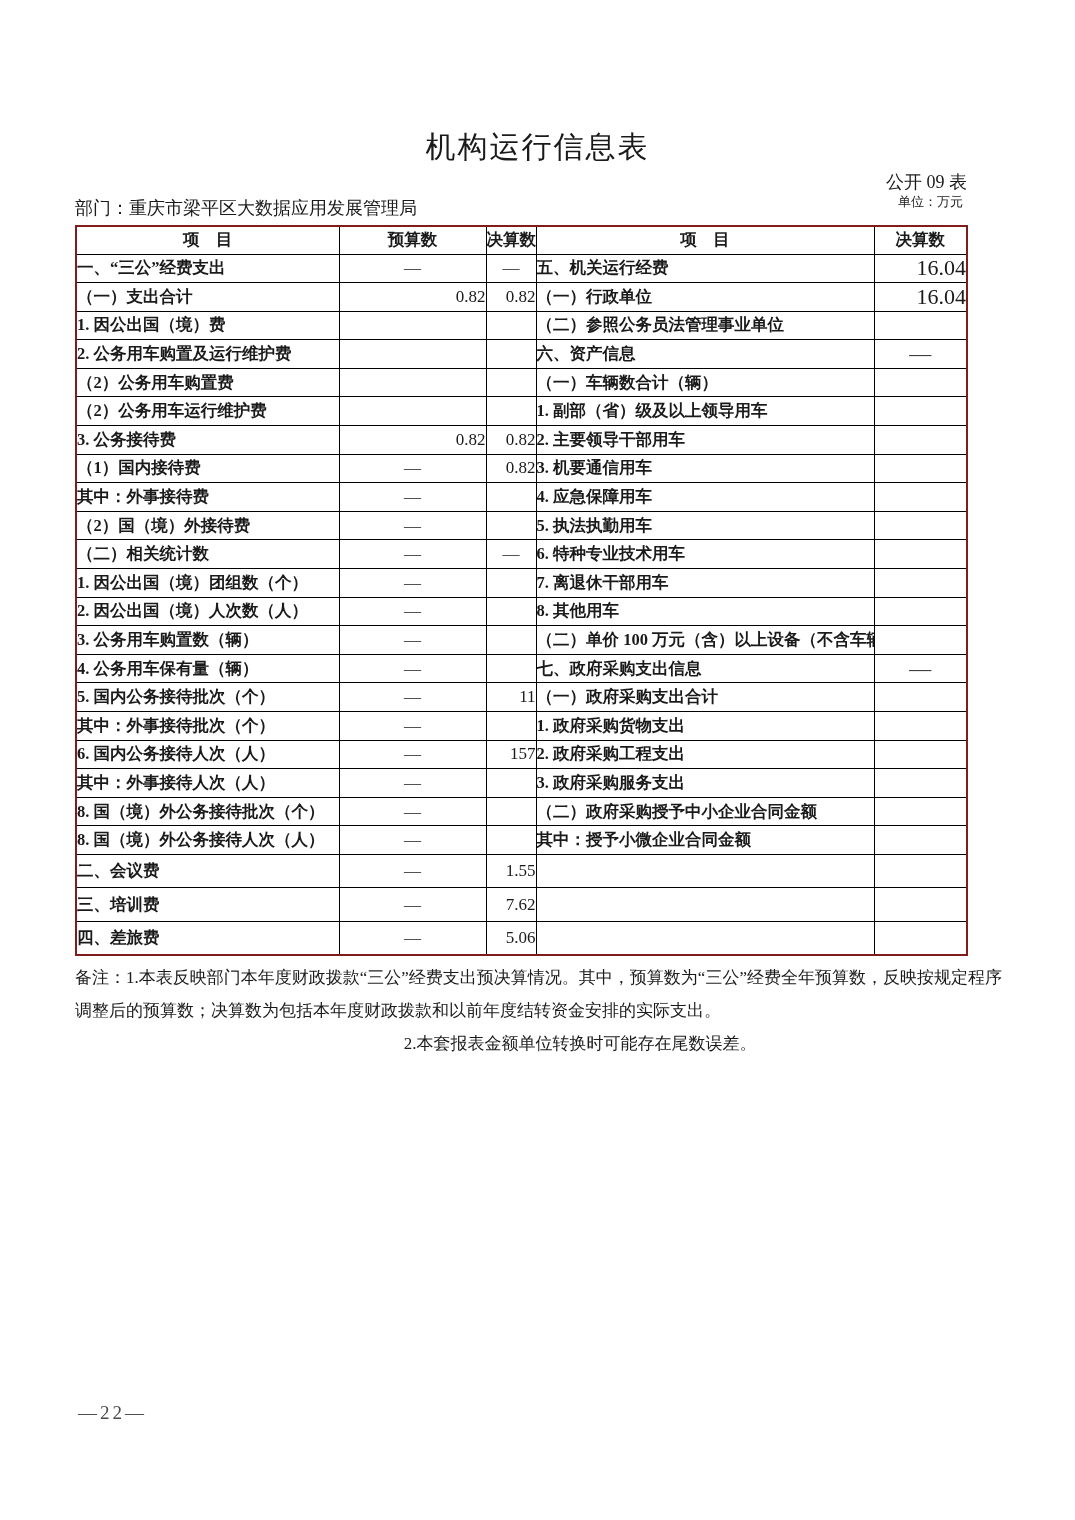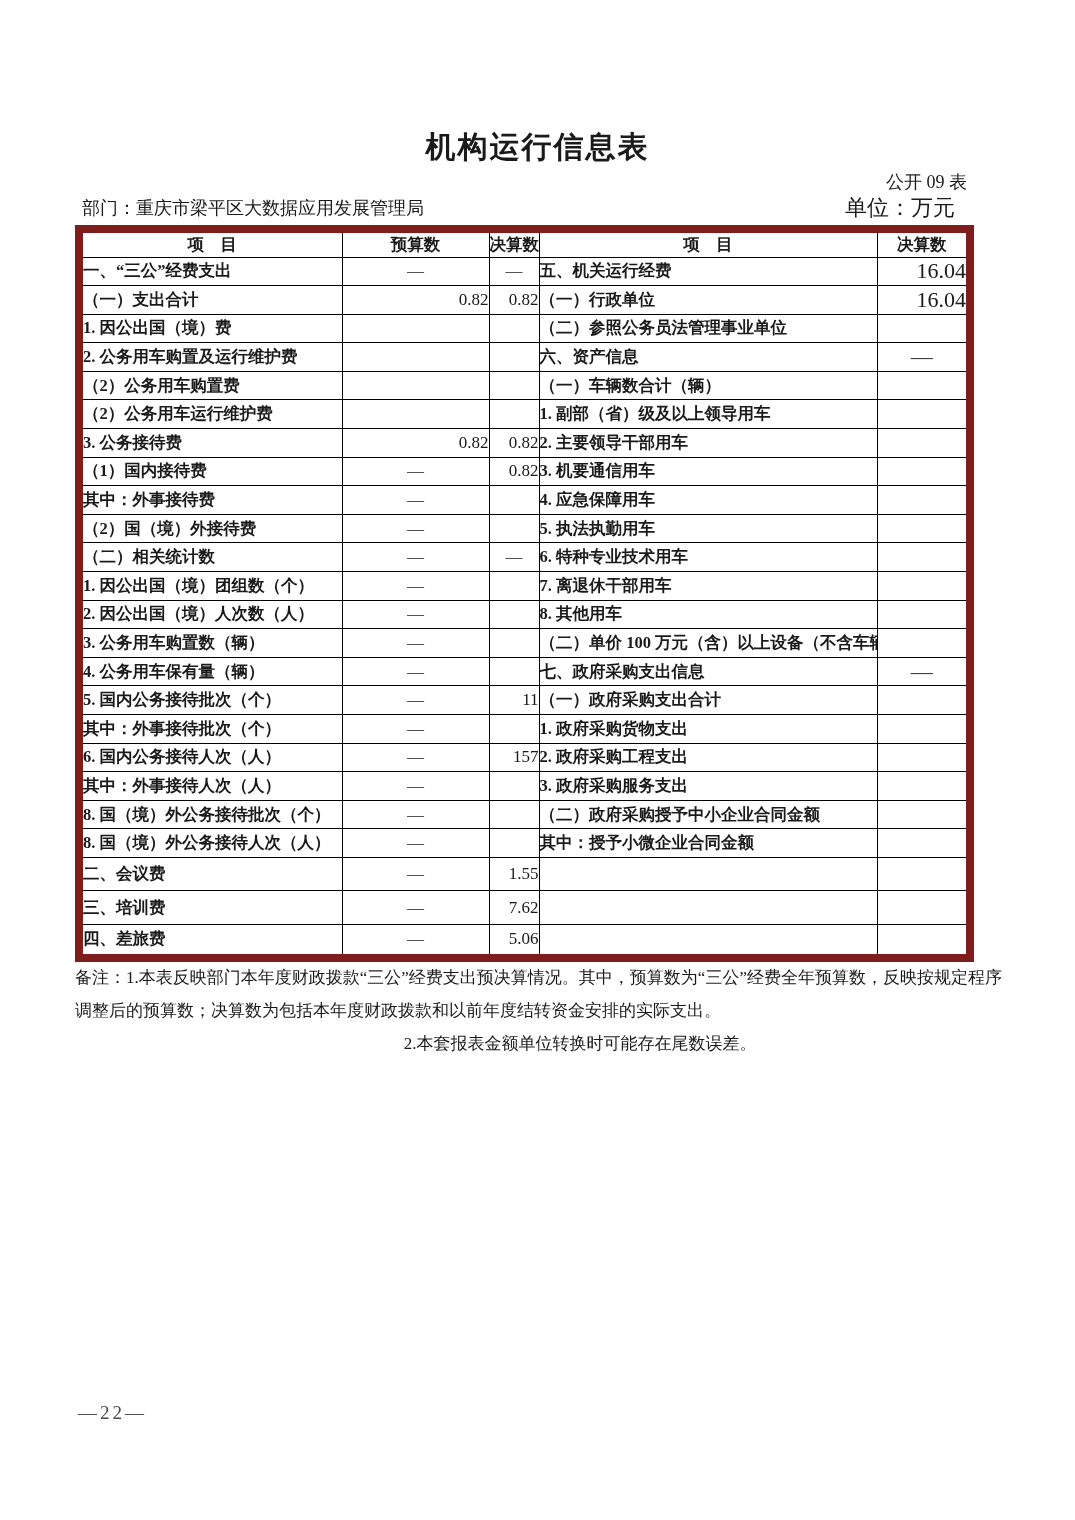--- a/index.html
+++ b/index.html
@@ -6,46 +6,46 @@
   .page{
     position:relative;
     width:1075px;height:1520px;
     background:#ffffff;
     font-family:"Liberation Serif","DejaVu Serif",serif;
     color:#1a1a1a;
     overflow:hidden;
   }
   .title{
     position:absolute;top:127px;left:0;width:100%;
-    text-align:center;font-size:30px;font-weight:bold;
+    text-align:center;font-size:30px;font-weight:normal;
     letter-spacing:2px;margin:0;
   }
   .form-label{
     position:absolute;top:170px;right:108px;
     font-size:18px;
   }
   .unit-label{
-    position:absolute;top:193px;right:120px;
-    font-size:22px;
+    position:absolute;top:193px;right:112px;
+    font-size:13px;
   }
   .dept-label{
-    position:absolute;top:196px;left:82px;
+    position:absolute;top:196px;left:75px;
     font-size:18px;
   }
   table.info{
     position:absolute;top:225px;left:75px;
     width:891px;table-layout:fixed;
     border-collapse:collapse;
   }
   table.info th, table.info td{
     border:1px solid #000;
     padding:0;vertical-align:middle;
     overflow:hidden;white-space:nowrap;
   }
-  table.info{border:8px solid #7f1d1d;}
+  table.info{border:2px solid #7f1d1d;}
   thead tr{height:28px;}
   tbody tr{height:28.6px;}
   tbody tr.tall{height:33.4px;}
   th{
     font-size:16.5px;font-weight:bold;text-align:center;
   }
   td.c-item{
     font-size:16.5px;font-weight:bold;text-align:left;
   }
   td.c-num{font-size:17px;text-align:right;padding-right:8px;}

